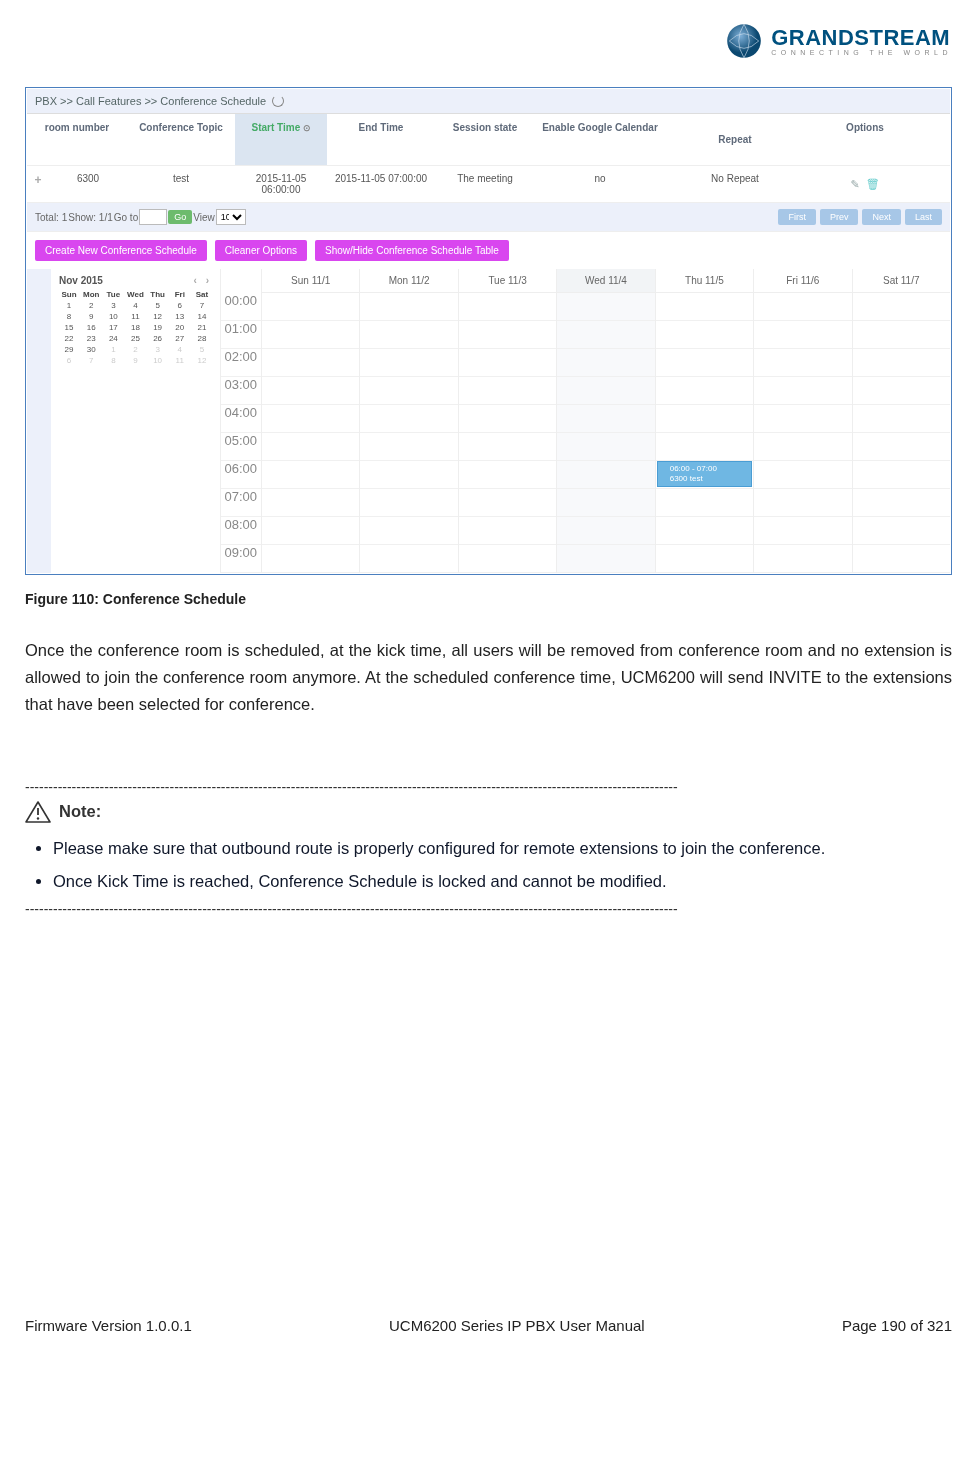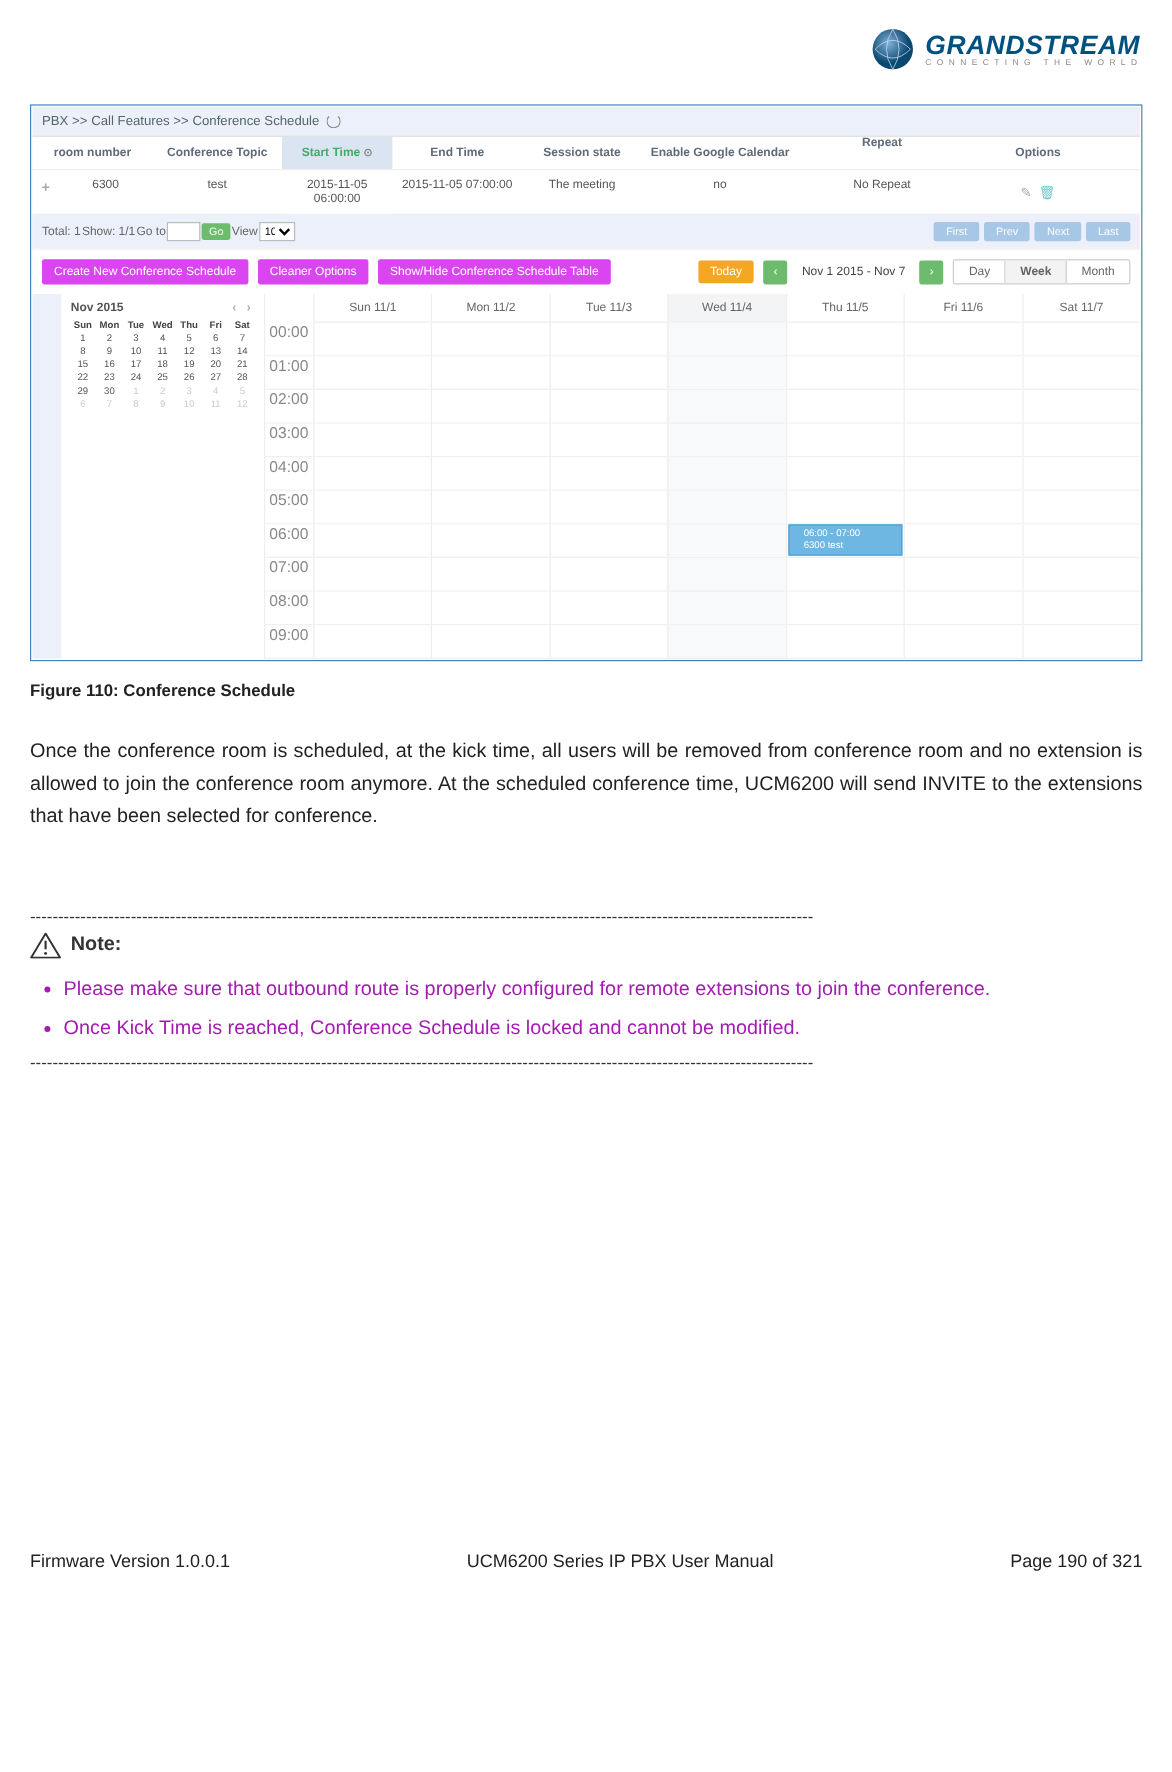--- a/index.html
+++ b/index.html
@@ -19,21 +19,20 @@
     margin-bottom: 25px;
   }
   .logo-wrap {
     display: flex;
     align-items: center;
     gap: 6px;
   }
   .logo-svg { width: 42px; height: 42px; }
   .logo-text-wrap { line-height: 1; }
   .logo-main {
-    font-style: italic;
     font-weight: bold;
     font-size: 22px;
     color: #00517f;
     letter-spacing: 0.5px;
   }
   .logo-sub {
     font-size: 7px;
     letter-spacing: 4.5px;
     color: #888;
   }
@@ -70,21 +69,21 @@
     font-weight: bold;
   }
   .ss-thead > div { text-align:center; }
   .col-room    { width: 100px; padding: 8px 4px; }
   .col-topic   { width: 108px; padding: 8px 4px; }
   .col-start   { width: 92px; padding: 8px 4px; background:#dbe5f1; color:#4a6; }
   .sort-ic { display:inline-block; font-size:9px; color:#888; }
   .col-end     { width: 108px; padding: 8px 4px; }
   .col-state   { width: 100px; padding: 8px 4px; }
   .col-gcal    { width: 130px; padding: 8px 4px; }
-  .col-repeat  { width: 140px; padding: 0 4px; }
+  .col-repeat  { width: 140px; padding: 20px 4px; }
   .col-opts    { width: 120px; padding: 8px 4px; }
   .ss-row {
     display: flex;
     background: #fff;
     font-size: 10px;
     color: #555;
     border-bottom: 1px solid #eee;
   }
   .ss-row > div { padding: 7px 4px; text-align:center; }
   .plus-cell { width:22px; color:#aaa; font-size:12px; font-weight:bold; }
@@ -142,21 +141,21 @@
   
   .figcap{ font-weight:bold; font-size:14px; margin:16px 0 30px 0; color:#222;}
   
   .body-para{
     font-size:16.5px; line-height:1.65; text-align:justify; color:#222; margin:0 0 60px 0;
   }
   .dash-line{ color:#333; font-size:14px; white-space:nowrap; overflow:hidden; letter-spacing:0;}
   .note-head{ display:flex; align-items:center; gap:8px; margin:6px 0 12px 0;}
   .note-icon{ width:26px;height:22px; }
   .note-lbl{ font-weight:bold; font-size:16.5px;}
-  .note-list{ font-size:16.5px; line-height:1.65; color:#a21caf; padding-left:28px; margin:0 0 4px 0; text-align:justify;}
+  .note-list{ font-size:16.5px; line-height:1.65; color:#0f172a; padding-left:28px; margin:0 0 4px 0; text-align:justify;}
   .note-list li{ margin-bottom:6px;}
   .footer{
     display:flex; justify-content:space-between; font-size:15px; color:#222;
     position:relative; margin-top:400px;
   }
 </style>
 </head>
 <body>
 
 <div class="header-logo">
@@ -228,31 +227,20 @@
         <span class="pbtn">Next</span>
         <span class="pbtn">Last</span>
       </div>
     </div>
 
     <div class="ss-btnbar">
       <div class="bb-left">
         <span class="gbtn">Create New Conference Schedule</span>
         <span class="gbtn">Cleaner Options</span>
         <span class="gbtn">Show/Hide Conference Schedule Table</span>
-      </div>
-      <div class="bb-right">
-        <span class="today-btn">Today</span>
-        <span class="nav-sq">‹</span>
-        <span class="range-lbl">Nov 1 2015 - Nov 7</span>
-        <span class="nav-sq">›</span>
-        <span class="view-group">
-          <span>Day</span>
-          <span class="act">Week</span>
-          <span>Month</span>
-        </span>
       </div>
     </div>
 
     <div class="ss-cal">
       <div class="mini-cal">
         <div class="mc-top">
           <span>Nov 2015</span>
           <span class="mc-nav">‹ ›</span>
         </div>
         <div class="mc-grid" id="mc-grid">

